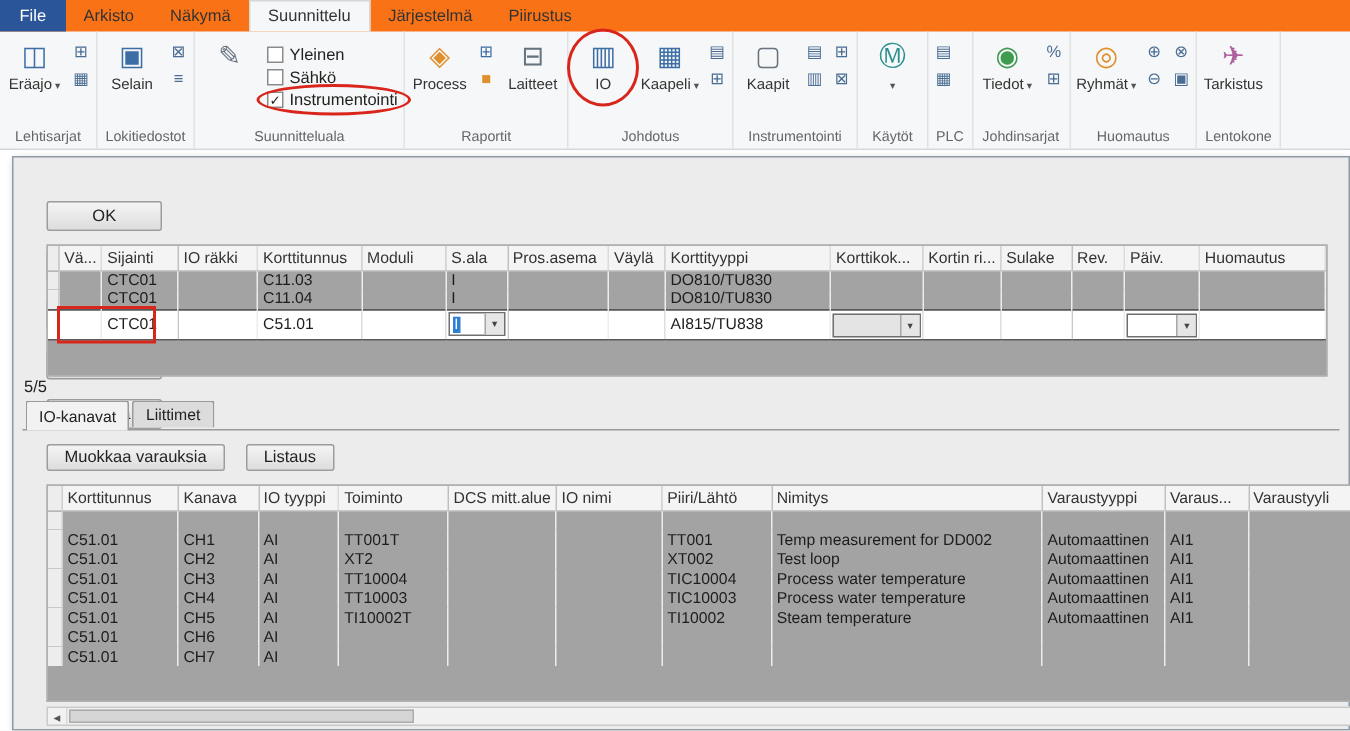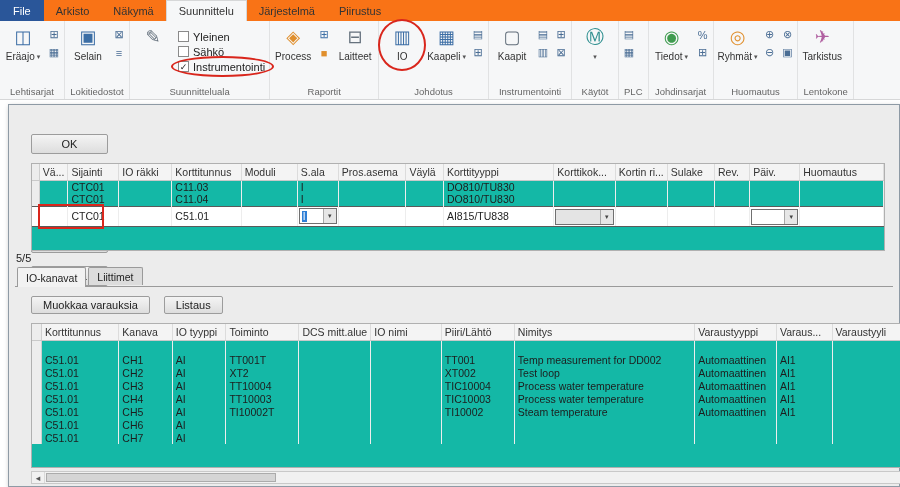--- a/index.html
+++ b/index.html
@@ -58,21 +58,21 @@
   .sbtn { height: 18px; }
   .count { position: absolute; left: 7px; top: 147px; font-size: 11px; color: #222; }
   .dtabs { position: absolute; left: 6px; top: 162px; right: 6px; height: 20px;
            border-bottom: 1px solid #9a9a9a; display: flex; gap: 2px; padding-left: 2px; }
   .dtab { height: 18px; padding: 0 8px; display: flex; align-items: center; font-size: 10.5px;
           border: 1px solid #9a9a9a; border-bottom: none; background: #dcdcdc; border-radius: 2px 2px 0 0; cursor: pointer; }
   .dtab.active { background: #f2f2f2; height: 20px; margin-bottom: -1px; z-index: 2; }
   .subbtns { position: absolute; left: 22px; top: 191px; display: flex; gap: 14px; }
 
   
-  .tablewrap { position: absolute; background: #14b8a6; border: 1px solid #b0b0b0; overflow: hidden; }
+  .tablewrap { position: absolute; background: #a3a3a3; border: 1px solid #b0b0b0; overflow: hidden; }
   .cards-wrap { left: 22px; top: 58px; width: 854px; height: 88px; }
   .channels-wrap { left: 22px; top: 218px; width: 872px; height: 145px; }
   table { border-collapse: collapse; table-layout: fixed; font-size: 10.5px; }
   th { height: 16px; padding: 0 3px; text-align: left; font-weight: normal; color: #333;
        background: #f4f4f4; border-right: 1px solid #dcdcdc; border-bottom: 1px solid #c9c9c9;
        white-space: nowrap; overflow: hidden; }
   td { padding: 0 3px; white-space: nowrap; overflow: hidden; border-right: 1px solid #ededed; color: #1d1d1d; }
   tbody tr { height: 13px; }
   th.gutter, td.gutter { background: #ededed; border-right: 1px solid #cfcfcf; padding: 0; }
   tr.selected { height: 20px; }

